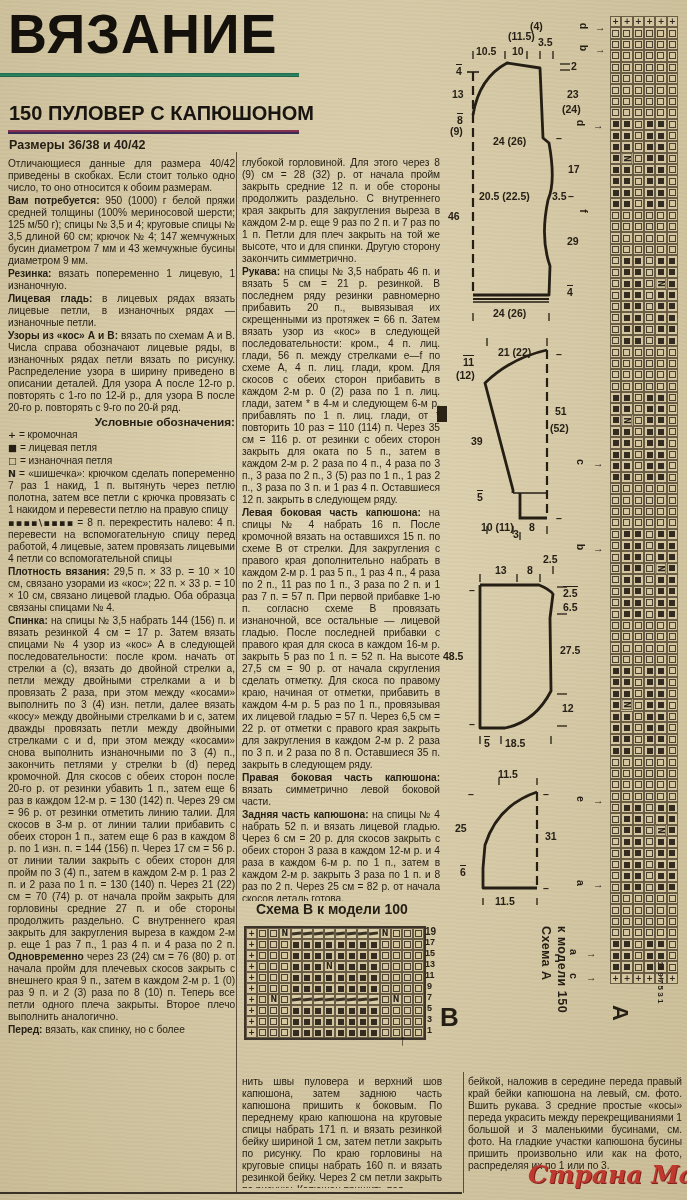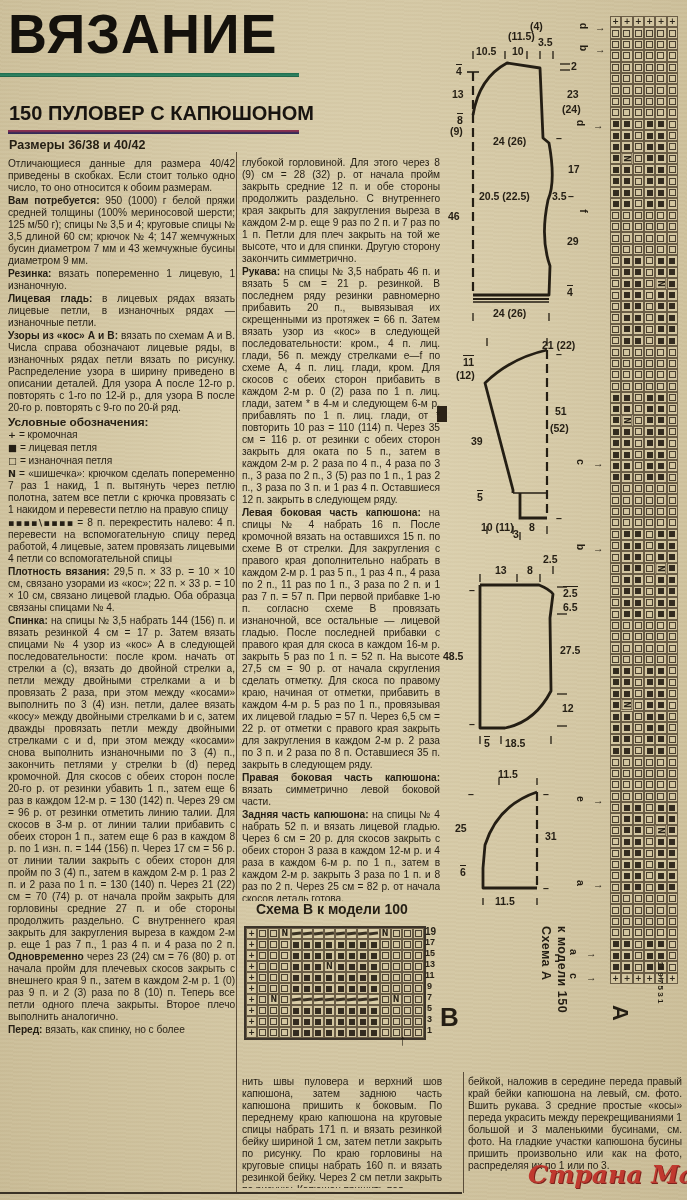--- a/index.html
+++ b/index.html
@@ -14,21 +14,21 @@
   .pattern-title{position:absolute;left:9px;top:102px;font-size:20px;font-weight:bold;color:#181410;white-space:nowrap;}
   .rule-navy{position:absolute;left:8px;top:130px;width:291px;height:4px;background:linear-gradient(180deg,#8a3050 30%,#332a58 70%);}
   .sizes{position:absolute;left:9px;top:138px;font-size:12.5px;font-weight:bold;}
   .col{position:absolute;font-size:10.2px;line-height:12px;text-align:justify;overflow:hidden;letter-spacing:-.05px;}
   .col p{margin:0 0 1px 0;}
   .col-left{left:8px;top:158px;width:227px;height:1033px;}
   .col-mid{left:242px;top:157px;width:198px;height:744px;}
   .col-bmid{left:242px;top:1076px;width:200px;height:112px;}
   .col-bright{left:468px;top:1076px;width:214px;height:112px;}
   b.lead{font-weight:bold;}
-  .legend-head{font-size:11.8px;font-weight:bold;margin:2px 0 1px 0;text-align:left;}
+  .legend-head{font-size:11.8px;font-weight:bold;margin:2px 0 1px 0;text-align:right;}
   .legend-item{margin:0 0 1px 0;}
   .sym{font-weight:bold;margin-right:3px;font-family:"DejaVu Sans",sans-serif;font-size:9.5px;}
   .divider-v1{position:absolute;left:236px;top:152px;width:1px;height:1041px;background:#5a4d3a;}
   .divider-v2{position:absolute;left:463px;top:1072px;width:1px;height:121px;background:#5a4d3a;}
   .bottom-rule{position:absolute;left:0;top:1192px;width:462px;height:2px;background:#3a3226;}
   .artifact{position:absolute;left:437px;top:406px;width:10px;height:16px;background:#2c2317;}
   .diagram{position:absolute;}
   .diagram svg{position:absolute;left:0;top:0;}
   .lbl{position:absolute;font-size:10.5px;font-weight:bold;white-space:nowrap;color:#241e14;}
   .lbl.ul{border-top:1.3px solid #241e14;padding-top:0;}
@@ -147,21 +147,21 @@
       <path d="M 104,20 Q 68,28 42,53 L 70,160 L 70,163" stroke-width="2.8" stroke-linejoin="round"></path>
       <line x1="70" y1="163" x2="104" y2="163" stroke-width="1.4"></line>
       <path d="M 77,163 L 77,188 L 104,188" stroke-width="2.8"></path>
       <line x1="44" y1="8" x2="44" y2="16" stroke-width="1.3"></line>
       <line x1="104" y1="8" x2="104" y2="16" stroke-width="1.3"></line>
       <line x1="44" y1="196" x2="44" y2="204" stroke-width="1.3"></line>
       <line x1="70" y1="196" x2="70" y2="204" stroke-width="1.3"></line>
       <line x1="77" y1="202" x2="77" y2="210" stroke-width="1.3"></line>
       <line x1="104" y1="196" x2="104" y2="204" stroke-width="1.3"></line>
     </svg>
-  <span class="lbl" style="left: 55px; top: 9px; margin-left: 44px;">21 (22)</span>
+  <span class="lbl" style="left: 55px; top: 16px;">21 (22)</span>
       <span class="lbl" style="left: 113px; top: 18px;">–</span>
       <span class="lbl ul" style="left: 20px; top: 25px;">11</span>
       <span class="lbl" style="left: 13px; top: 39px;">(12)</span>
       <span class="lbl" style="left: 28px; top: 105px;">39</span>
       <span class="lbl" style="left: 112px; top: 75px;">51</span>
       <span class="lbl" style="left: 107px; top: 92px;">(52)</span>
       <span class="lbl ul" style="left: 34px; top: 160px;">5</span>
       <span class="lbl" style="left: 113px; top: 182px;">–</span>
       <span class="lbl" style="left: 38px; top: 191px;">10 (11)</span>
       <span class="lbl" style="left: 70px; top: 198px;">3</span>

